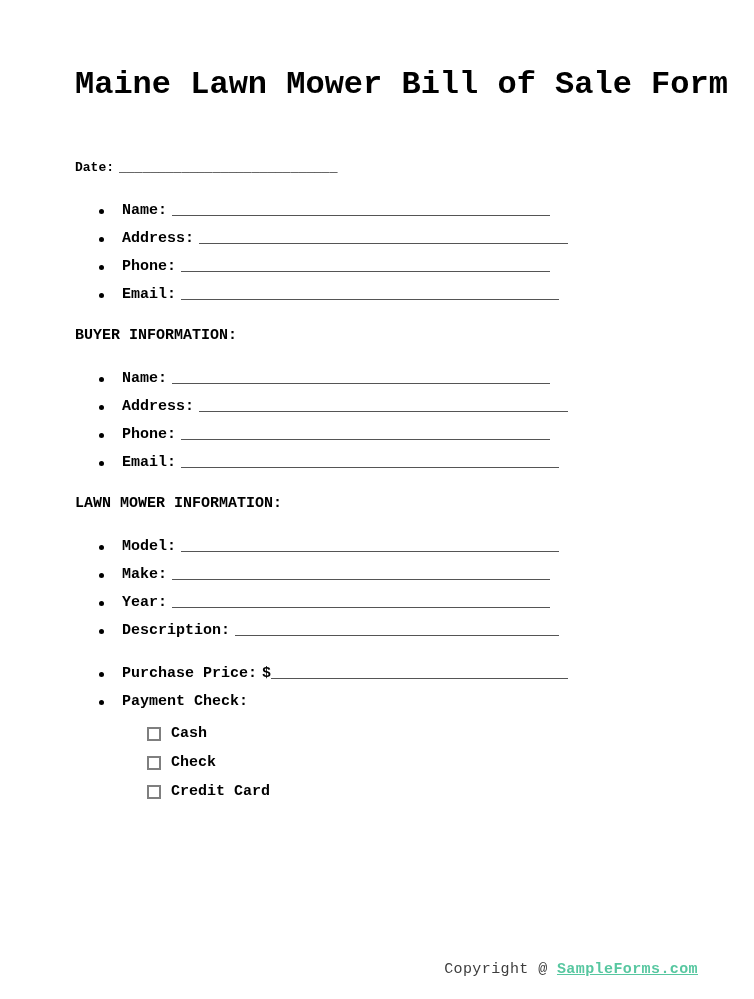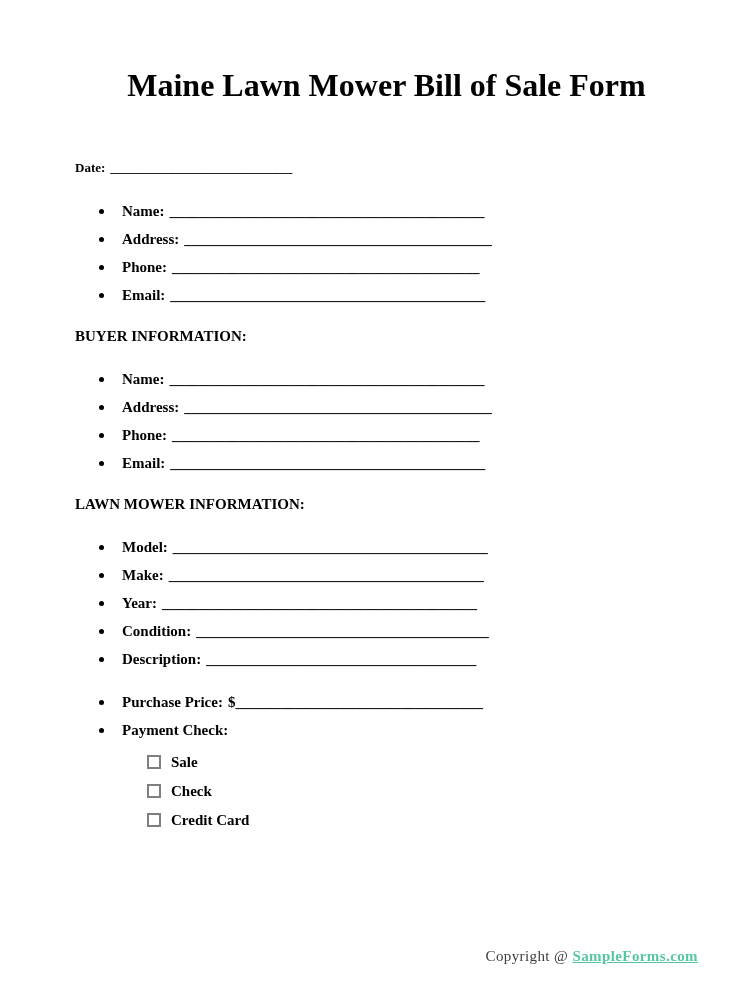--- a/index.html
+++ b/index.html
@@ -7,21 +7,21 @@
     padding: 0;
     background: #ffffff;
   }
   .page {
     position: relative;
     width: 754px;
     height: 999px;
     box-sizing: border-box;
     padding: 66px 56px 0 75px;
     background: #ffffff;
-    font-family: Liberation Serif, serif;
+    font-family: Liberation Mono, monospace;
     color: #000000;
     overflow: hidden;
   }
   .title {
     margin: 0;
     font-size: 32px;
     line-height: 38px;
     font-weight: bold;
     text-align: center;
     white-space: nowrap;
@@ -86,21 +86,21 @@
     width: 14px;
     height: 14px;
     box-sizing: border-box;
     border: 2px solid #7f7f7f;
     background: #ffffff;
     cursor: pointer;
   }
   .footer {
     position: absolute;
     right: 56px;
-    bottom: 33px;
+    bottom: 19px;
     font-size: 15px;
     line-height: 20px;
     font-weight: normal;
     color: #3d3d3d;
     letter-spacing: 0.4px;
     white-space: nowrap;
   }
   .footer-link {
     color: #57c7a0;
     font-weight: bold;
@@ -131,29 +131,28 @@
     <li class="field-row"><span class="bullet"></span><span class="lbl">Address:</span><span class="line">_________________________________________</span></li>
     <li class="field-row"><span class="bullet"></span><span class="lbl">Phone:</span><span class="line">_________________________________________</span></li>
     <li class="field-row"><span class="bullet"></span><span class="lbl">Email:</span><span class="line">__________________________________________</span></li>
   </ul>
 
   <h2 class="section-heading">LAWN MOWER INFORMATION:</h2>
   <ul class="fields">
     <li class="field-row"><span class="bullet"></span><span class="lbl">Model:</span><span class="line">__________________________________________</span></li>
     <li class="field-row"><span class="bullet"></span><span class="lbl">Make:</span><span class="line">__________________________________________</span></li>
     <li class="field-row"><span class="bullet"></span><span class="lbl">Year:</span><span class="line">__________________________________________</span></li>
-    <li class="field-row"><span class="bullet"></span><span class="lbl">Condition:</span><span class="line">_______________________________________</span></li>
     <li class="field-row"><span class="bullet"></span><span class="lbl">Description:</span><span class="line">____________________________________</span></li>
   </ul>
 
   <ul class="fields">
     <li class="field-row"><span class="bullet"></span><span class="lbl">Purchase Price:</span><span class="line">$</span><span class="line">_________________________________</span></li>
     <li class="field-row"><span class="bullet"></span><span class="lbl">Payment Check:</span></li>
   </ul>
   <ul class="check-list">
-    <li class="check-row"><span class="checkbox"></span><span>Sale</span></li>
+    <li class="check-row"><span class="checkbox"></span><span>Cash</span></li>
     <li class="check-row"><span class="checkbox"></span><span>Check</span></li>
     <li class="check-row"><span class="checkbox"></span><span>Credit Card</span></li>
   </ul>
 
   <div class="footer"><span>Copyright @ </span><a class="footer-link">SampleForms.com</a></div>
 
 </div>
 
 </body></html>

